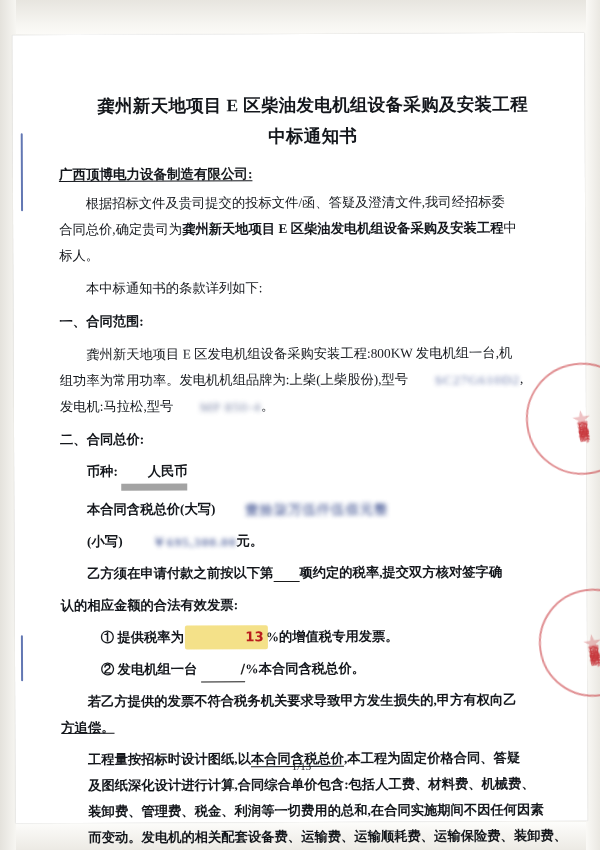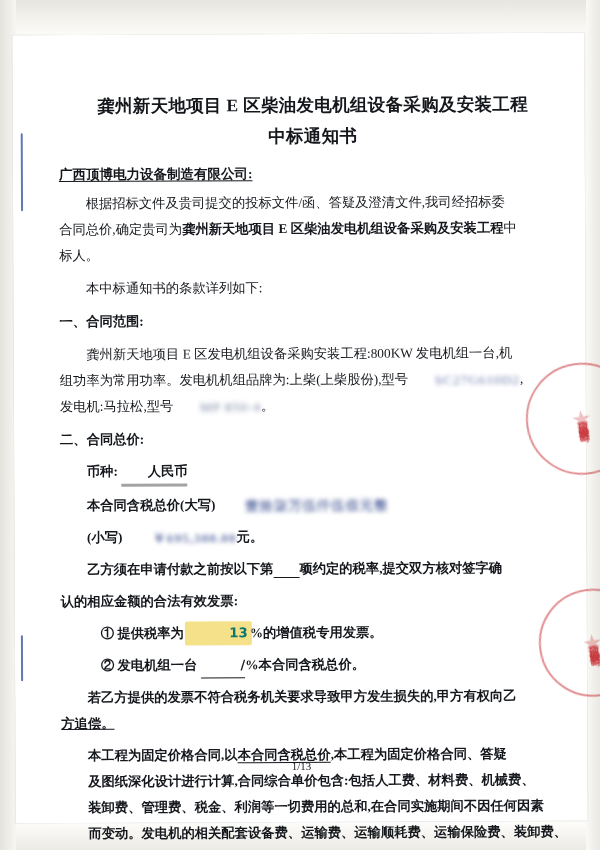--- a/index.html
+++ b/index.html
@@ -127,32 +127,33 @@
 
   
   .hand {
     font-family: "DejaVu Sans", sans-serif;
     color: #1c1c1c;
     font-weight: bold;
     font-size: 13px;
   }
   .hand-blue {
     font-family: "DejaVu Sans", sans-serif;
-    color: #0f766e;
-    font-weight: bold;
+    color: #b91c1c;
+    font-weight: bold;
+    margin-left: 16px;
   }
   .blank-u {
     display: inline-block;
     border-bottom: 1px solid #1a1a1a;
     min-width: 26px;
     text-align: center;
   }
   .blank-long {
     display: inline-block;
-    border-bottom: 3px solid #a3a3a3;
+    border-bottom: 7px solid #a3a3a3;
     min-width: 60px;
     text-align: center;
   }
   .circled {
     display: inline-block;
     width: 15px; height: 15px;
     line-height: 15px;
     text-align: center;
     font-size: 10.5px;
   }
@@ -313,21 +314,21 @@
         <span>② 发电机组一台</span>
         <span class="blank-u hand">/</span><span>%本合同含税总价。</span>
       </p>
 
       <p class="sub">
         <span>若乙方提供的发票不符合税务机关要求导致甲方发生损失的,甲方有权向乙</span><br>
         <span style="display:inline-block; text-indent:0;text-decoration:underline;">方追偿。</span>
       </p>
 
       <p class="sub">
-        <span>本工程为固定价格合同,以</span><span class="u">本合同含税总价</span><span>,本工程为固定价格合同、答疑</span><br>
+        <span>工程量按招标时设计图纸,以</span><span class="u">本合同含税总价</span><span>,本工程为固定价格合同、答疑</span><br>
         <span style="display:inline-block;">及图纸深化设计进行计算,合同综合单价包含:包括人工费、材料费、机械费、</span><br>
         <span style="display:inline-block;">装卸费、管理费、税金、利润等一切费用的总和,在合同实施期间不因任何因素</span><br>
         <span style="display:inline-block;">而变动。发电机的相关配套设备费、运输费、运输顺耗费、运输保险费、装卸费、</span>
       </p>
 
     </div>
 
     <div class="footer-page">1/13</div>
   </div>
 </div>

